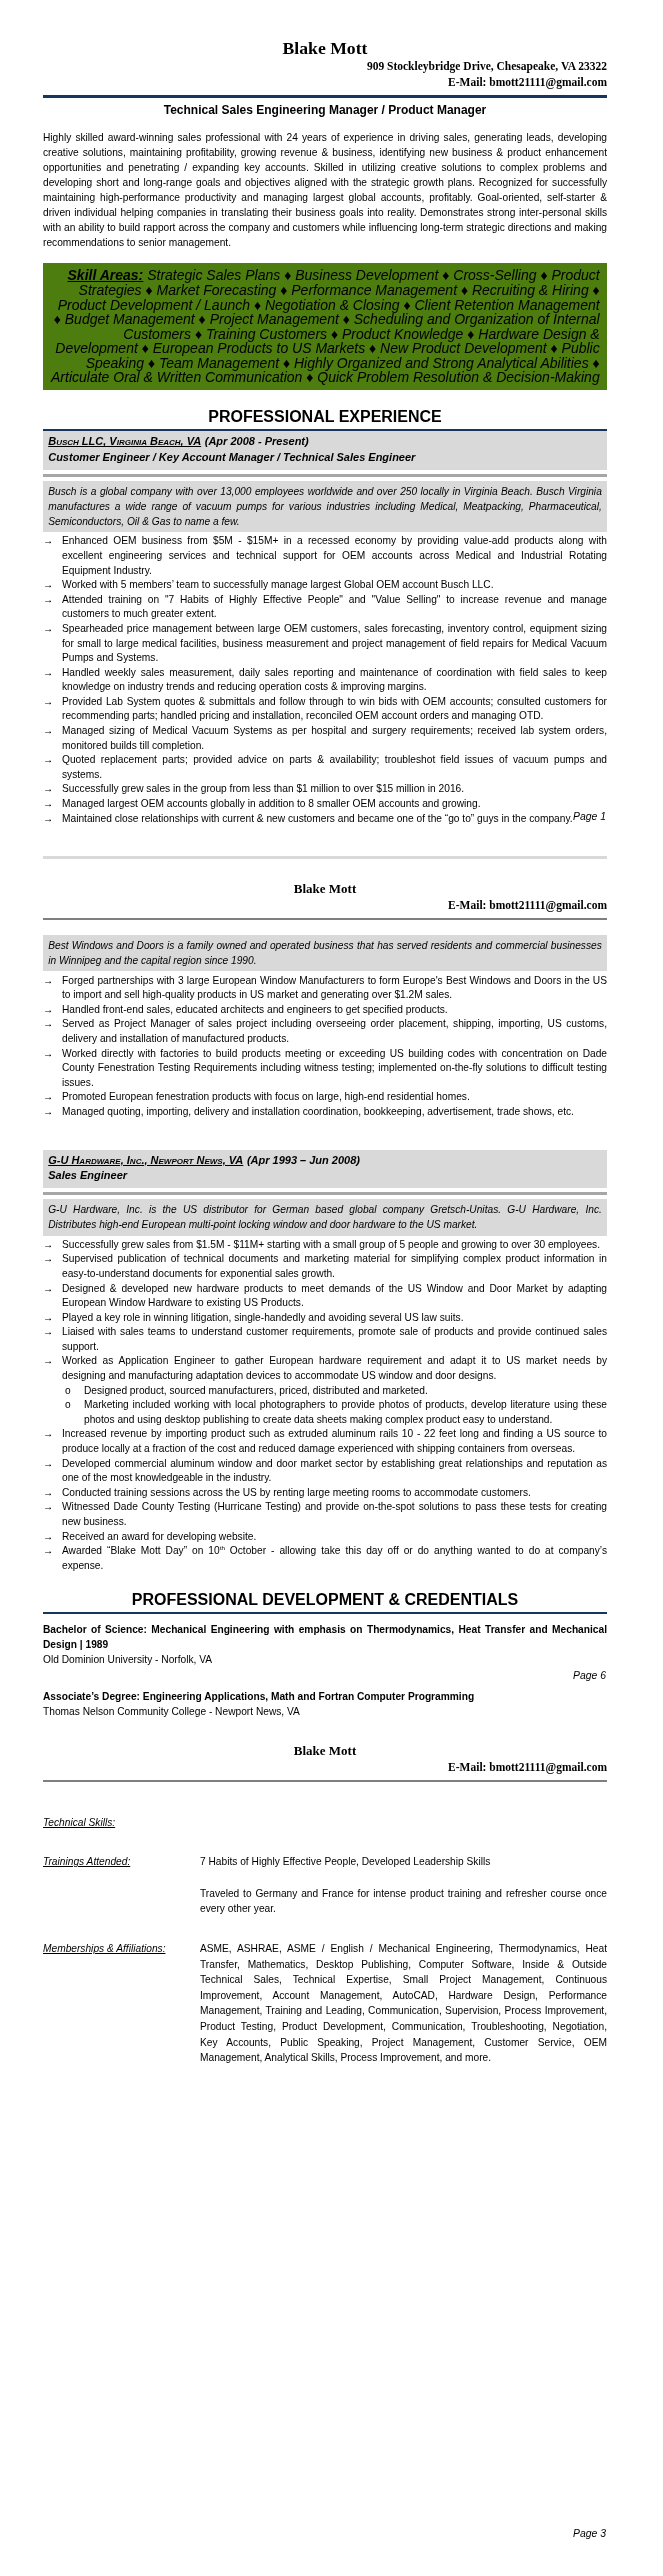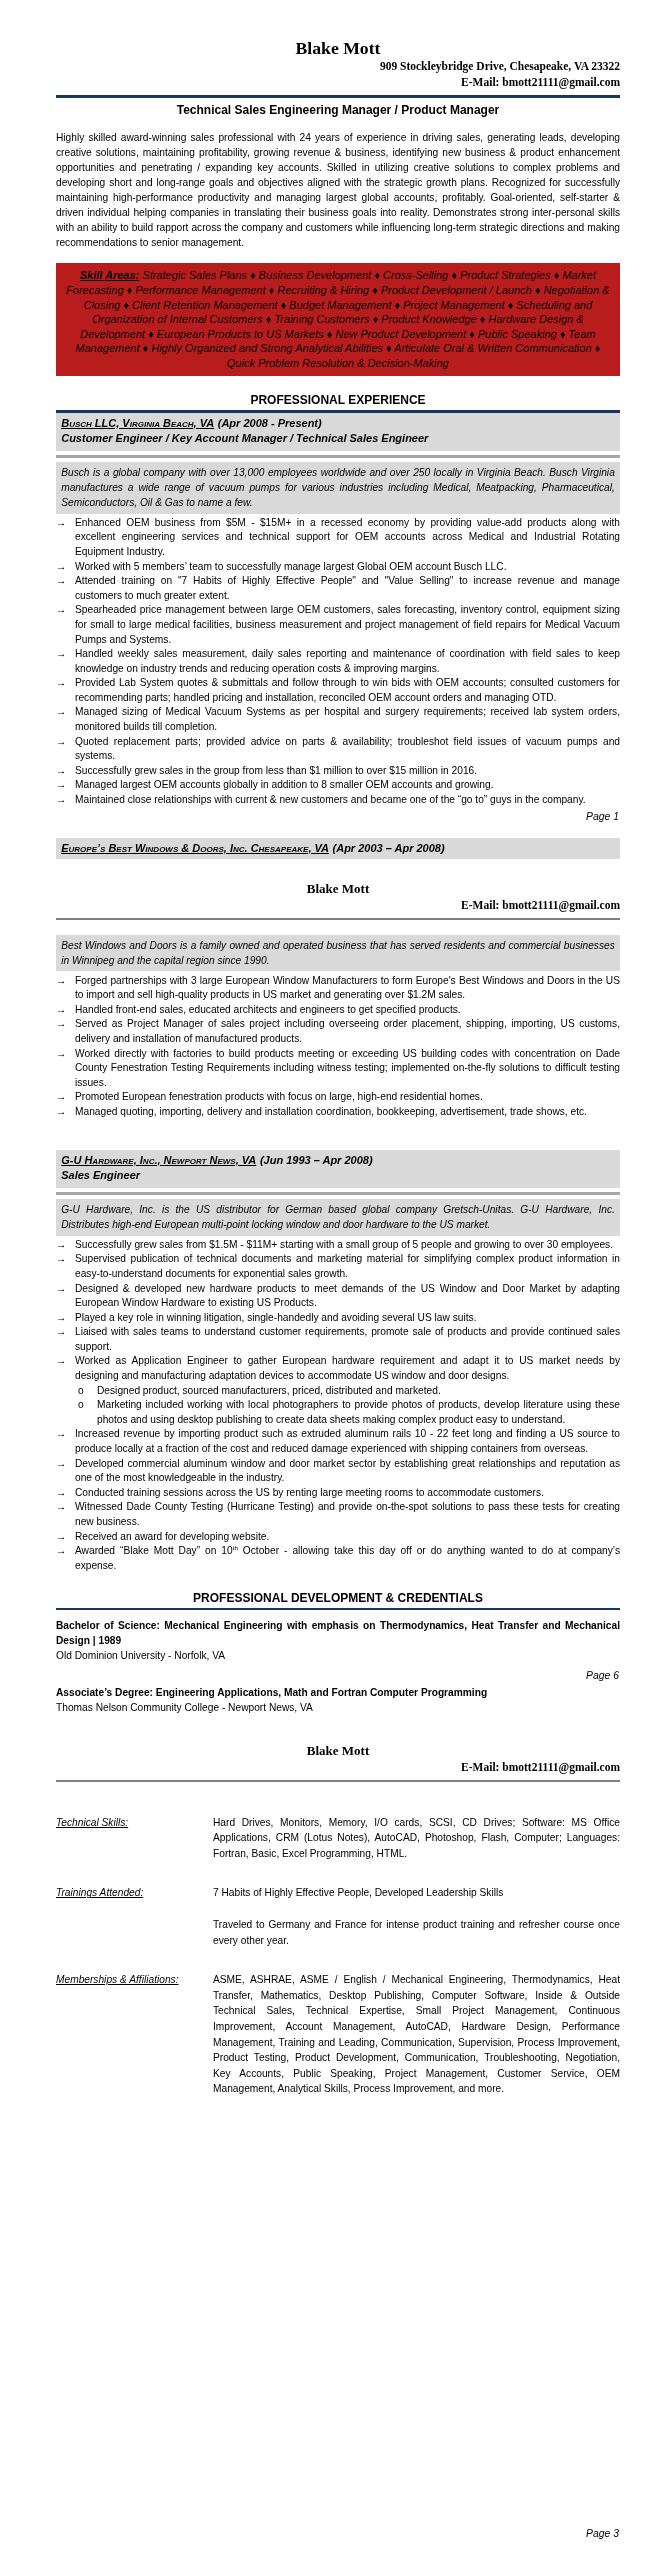--- a/index.html
+++ b/index.html
@@ -1,40 +1,40 @@
 <!DOCTYPE html>
 <html style="font-size:8.3px"><head>
 <meta charset="utf-8">
 <style>
   html,body{margin:0;padding:0;background:#ffffff;}
   body{width:664px;height:2576px;position:relative;color:#000;
        font-family:"Liberation Sans","DejaVu Sans",sans-serif;}
-  .page{position:absolute;left:0;width:644px;height:859px;overflow:hidden;background:#fff;padding-left:13px;}
+  .page{position:absolute;left:0;width:644px;height:859px;overflow:hidden;background:#fff;}
   #page1{top:0;}  #page2{top:859px;}  #page3{top:1717px;}
   .content{margin:0 37px 0 43px;position:relative;}
 
   
   .doc-name{font-family:"Liberation Serif","DejaVu Serif",serif;font-weight:bold;
             font-size:17.7px;text-align:center;line-height:1.25;}
   .doc-contact{font-family:"Liberation Serif","DejaVu Serif",serif;font-weight:bold;
                font-size:11.5px;text-align:right;line-height:1.35;}
   .cont-name{font-family:"Liberation Serif","DejaVu Serif",serif;font-weight:bold;
              font-size:13px;text-align:center;line-height:1.3;}
   .navy-rule{height:2.6px;background:#17365D;margin-top:5.2px;}
   .navy-rule.thin{height:2.1px;margin-top:3.1px;}
   .gray-rule{height:1.6px;background:#7f7f7f;margin-top:4.7px;}
   .role-title{font-size:12px;font-weight:bold;text-align:center;margin-top:5.2px;}
 
   .summary{margin-top:12.5px;font-size:10.2px;line-height:15px;text-align:justify;}
 
-  .skill-block{margin-top:13.5px;background:#b91c1c;padding:5.2px 7.3px;
-               font-size:11px;line-height:14.6px;font-style:italic;text-align:center;}
+  .skill-block{margin-top:13.5px;background:#4d7c0f;padding:5.2px 7.3px;
+               font-size:14px;line-height:14.6px;font-style:italic;text-align:right;}
   .skill-label{font-weight:bold;text-decoration:underline;}
 
-  .section-heading{font-size:12px;font-weight:bold;text-align:center;margin-top:17.7px;}
+  .section-heading{font-size:16px;font-weight:bold;text-align:center;margin-top:17.7px;}
 
   .job{margin-top:0;}
   .job-header{background:#D9D9D9;padding:3.1px 5.2px 4.2px 5.2px;
               font-size:11px;line-height:15.6px;font-weight:bold;font-style:italic;}
   .co{font-variant:small-caps;margin-right:3.6px;text-decoration:underline;}
   .gray-divider{height:3.1px;background:#A6A6A6;margin:4.2px 0;}
   .job-desc{background:#D9D9D9;padding:2.6px 5.2px 3.6px 5.2px;
             font-size:10.2px;line-height:15px;font-style:italic;text-align:justify;}
 
   .bullets{margin-top:2.1px;}
@@ -179,21 +179,21 @@
           <span class="btext">Promoted European fenestration products with focus on large, high-end residential homes.</span>
         </div>
       <div class="bullet">
           <span class="arrow">→</span>
           <span class="btext">Managed quoting, importing, delivery and installation coordination, bookkeeping, advertisement, trade shows, etc.</span>
         </div>
     </div>
 
     <div class="job mt-job">
       <div class="job-header">
-        <div><span class="co">G-U Hardware, Inc., Newport News, VA</span><span>(Jun 1993 – Apr 2008)</span></div>
+        <div><span class="co">G-U Hardware, Inc., Newport News, VA</span><span>(Apr 1993 – Jun 2008)</span></div>
         <div>Sales Engineer</div>
       </div>
       <div class="gray-divider"></div>
       <div class="job-desc">G-U Hardware, Inc. is the US distributor for German based global company Gretsch-Unitas. G-U Hardware, Inc. Distributes high-end European multi-point locking window and door hardware to the US market.</div>
       <div class="bullets">
         <div class="bullet">
             <span class="arrow">→</span>
             <span class="btext">Successfully grew sales from $1.5M - $11M+ starting with a small group of 5 people and growing to over 30 employees.</span>
           </div>
         <div class="bullet">
@@ -262,21 +262,20 @@
 </div>
 
 <div class="page" id="page3">
   <div class="content pad-top-p3">
     <div class="cont-name">Blake Mott</div>
     <div class="doc-contact">E-Mail: bmott21111@gmail.com</div>
     <div class="gray-rule"></div>
 
     <div class="cred-row first">
       <div class="cred-label">Technical Skills:</div>
-      <div class="cred-value">Hard Drives, Monitors, Memory, I/O cards, SCSI, CD Drives; Software: MS Office Applications, CRM (Lotus Notes), AutoCAD, Photoshop, Flash, Computer; Languages: Fortran, Basic, Excel Programming, HTML.</div>
     </div>
 
     <div class="cred-row">
       <div class="cred-label">Trainings Attended:</div>
       <div class="cred-value">
         <span class="vline">7 Habits of Highly Effective People, Developed Leadership Skills</span>
         <span class="vline">Traveled to Germany and France for intense product training and refresher course once every other year.</span>
       </div>
     </div>
 

